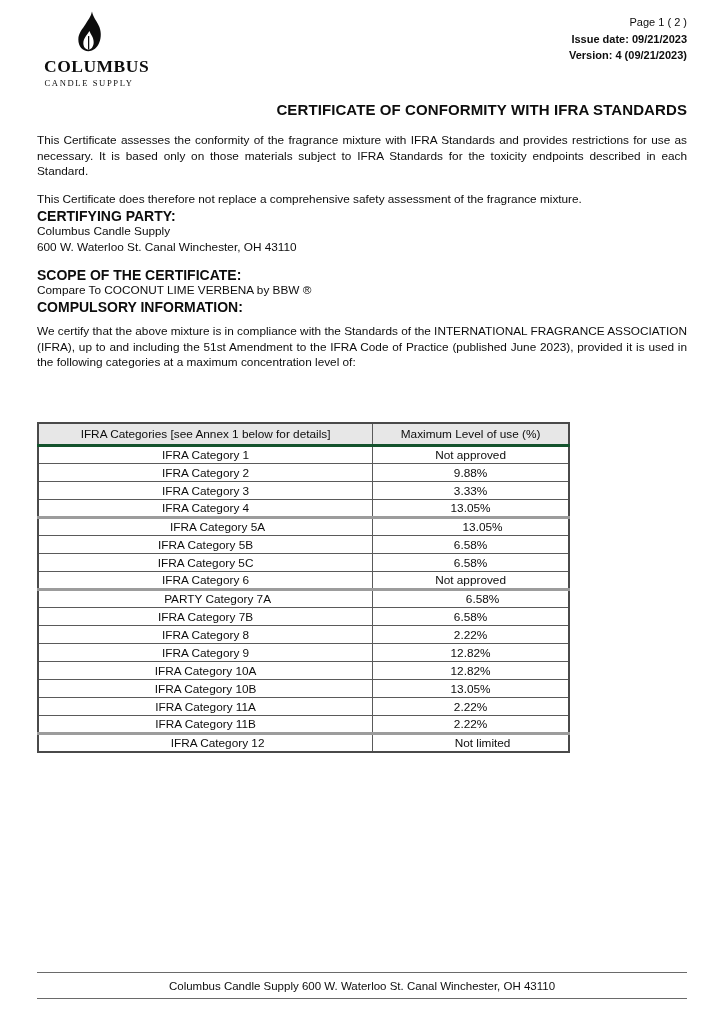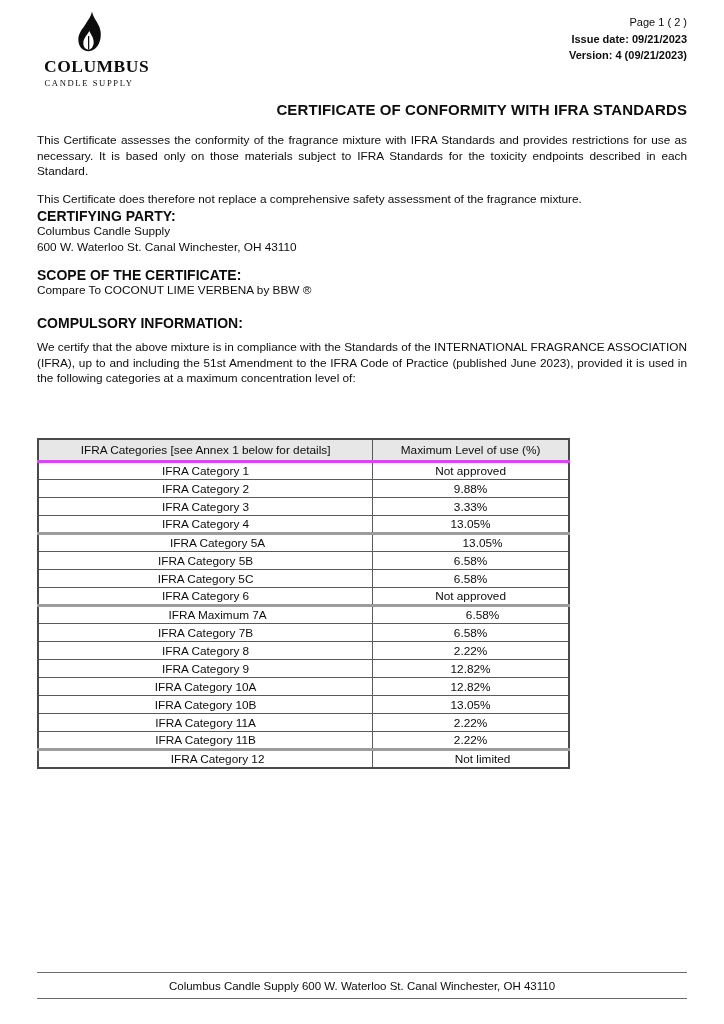--- a/index.html
+++ b/index.html
@@ -67,42 +67,42 @@
   .p-justify { text-align: justify; }
   .intro-1 { margin-top: 15px; }
   .intro-2 { margin-top: 12px; }
   .section-heading {
     font-size: 14px;
     font-weight: 700;
     line-height: 16px;
   }
   .h-certifying { margin-top: 1px; }
   .h-scope { margin-top: 11px; }
-  .h-compulsory { margin-top: 17px; }
+  .h-compulsory { margin-top: 1px; }
   .compulsory-text { margin-top: 9px; }
 
   
   table.ifra {
     border-collapse: collapse;
     width: 533px;
     margin-top: 51px;
     font-size: 11.8px;
     border: 2px solid #4a4a4a;
   }
   .ifra th, .ifra td {
     border: 1px solid #5a5a5a;
     text-align: center;
     vertical-align: middle;
     padding: 0 4px;
     font-weight: 400;
   }
   .ifra th {
     background: #e7e7e7;
     height: 23px;
-    border-bottom: 3px solid #d946ef;
+    border-bottom: 3px solid #14532d;
   }
   .ifra td { height: 18px; }
   .ifra col.c-cat { width: 336px; }
   .ifra col.c-val { width: 197px; }
   .ifra tr.group-start td { border-top: 3px solid #9c9c9c; padding-left: 28px; }
 
   
   .footer {
     position: absolute;
     left: 37px;
@@ -192,21 +192,21 @@
           </tr>
         <tr>
             <td>IFRA Category 5C</td>
             <td>6.58%</td>
           </tr>
         <tr>
             <td>IFRA Category 6</td>
             <td>Not approved</td>
           </tr>
         <tr class="group-start">
-            <td>IFRA Maximum 7A</td>
+            <td>PARTY Category 7A</td>
             <td>6.58%</td>
           </tr>
         <tr>
             <td>IFRA Category 7B</td>
             <td>6.58%</td>
           </tr>
         <tr>
             <td>IFRA Category 8</td>
             <td>2.22%</td>
           </tr>

